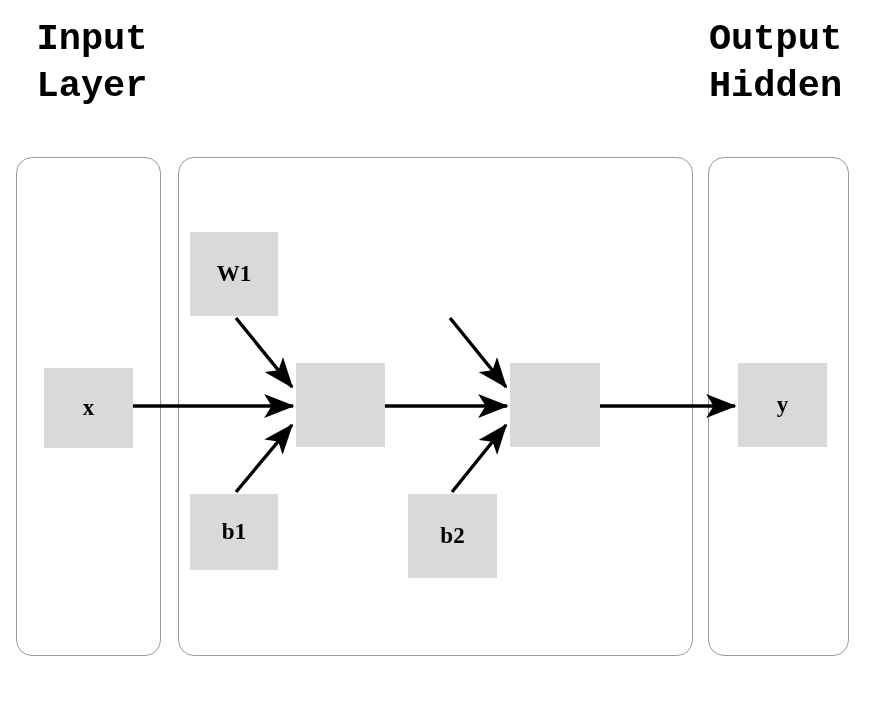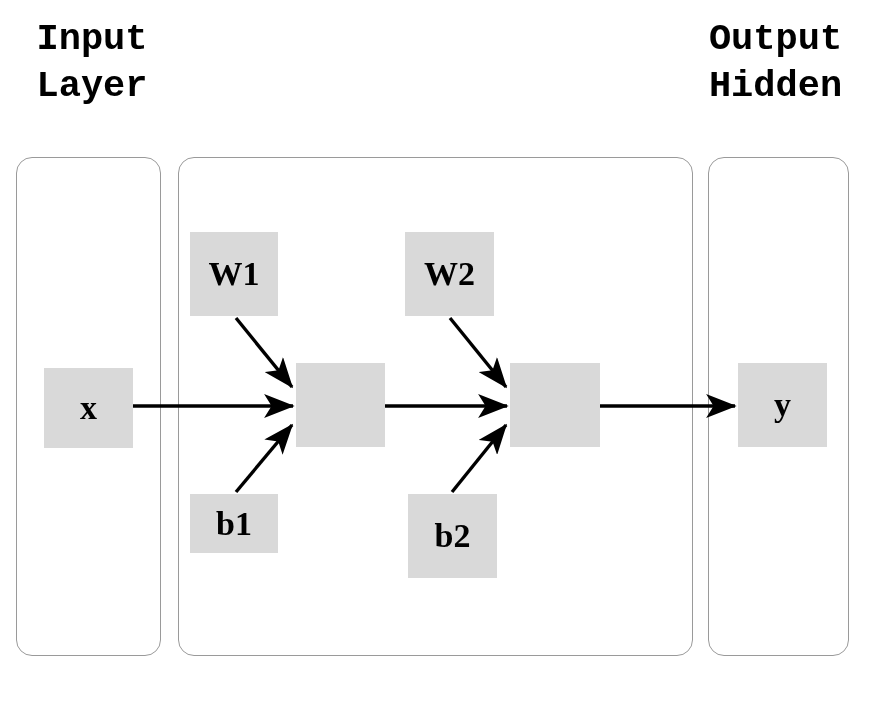--- a/index.html
+++ b/index.html
@@ -54,27 +54,27 @@
   
   .node-box {
     position: absolute;
     background: #d9d9d9;
     box-sizing: border-box;
     display: flex;
     align-items: center;
     justify-content: center;
     font-family: "Liberation Serif", "DejaVu Serif", serif;
     font-weight: bold;
-    font-size: 34px;
+    font-size: 23px;
     color: #000000;
     user-select: none;
   }
   #node-x  { left: 44px;  top: 368px; width: 89px; height: 80px; }
   #node-w1 { left: 190px; top: 232px; width: 88px; height: 84px; }
-  #node-b1 { left: 190px; top: 494px; width: 88px; height: 59px; }
+  #node-b1 { left: 190px; top: 494px; width: 88px; height: 76px; }
   #node-h1 { left: 296px; top: 363px; width: 89px; height: 84px; }
   #node-w2 { left: 405px; top: 232px; width: 89px; height: 84px; }
   #node-b2 { left: 408px; top: 494px; width: 89px; height: 84px; }
   #node-h2 { left: 510px; top: 363px; width: 90px; height: 84px; }
   #node-y  { left: 738px; top: 363px; width: 89px; height: 84px; }
 
   
   #arrow-layer {
     position: absolute;
     left: 0;
@@ -121,21 +121,20 @@
   </svg>
 
   <div class="node-box" id="node-x">x</div>
 
   <div class="node-box" id="node-w1">W1</div>
 
   <div class="node-box" id="node-b1">b1</div>
 
   <div class="node-box" id="node-h1"></div>
 
-  <div class="node-box" id="node-w2">W2</div>
 
   <div class="node-box" id="node-b2">b2</div>
 
   <div class="node-box" id="node-h2"></div>
 
   <div class="node-box" id="node-y">y</div>
 
 </div>
 
 </body></html>

